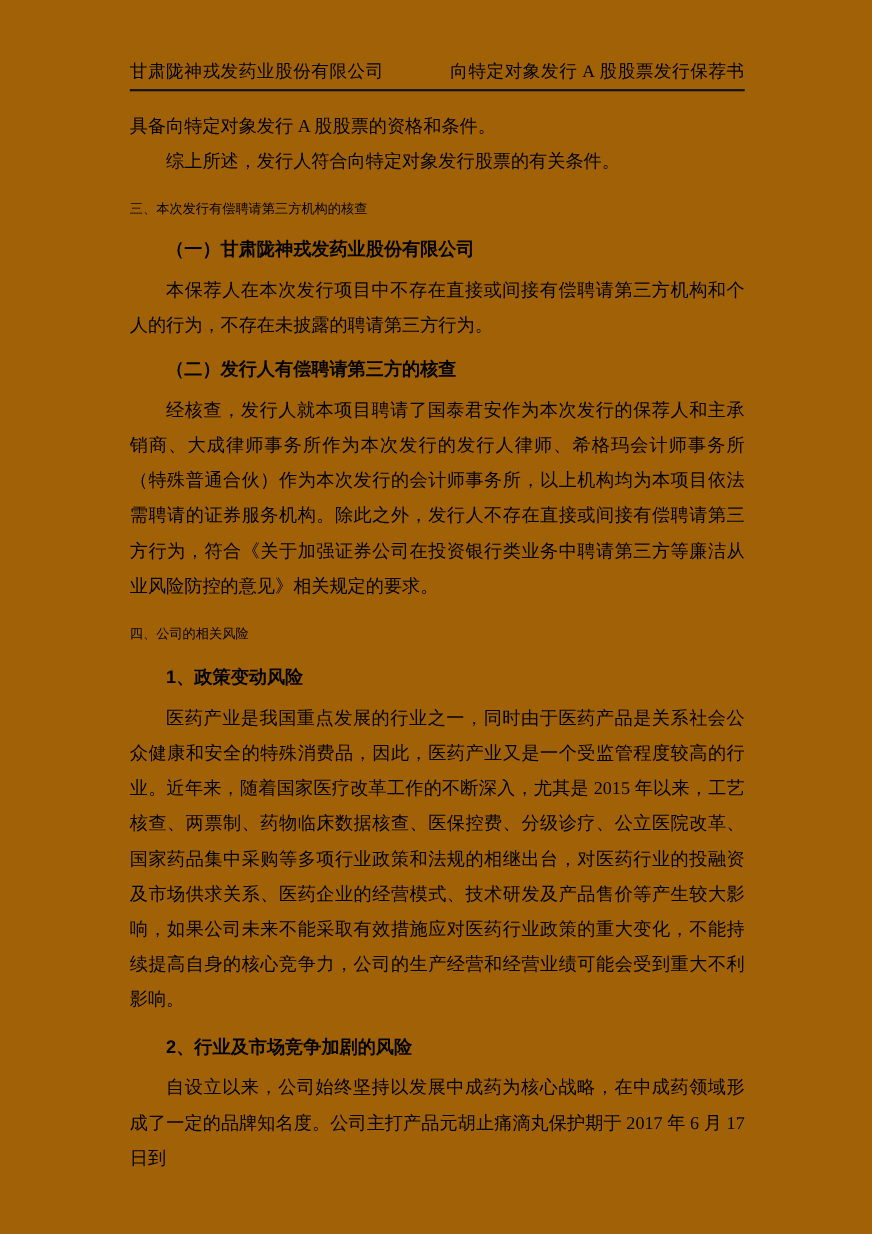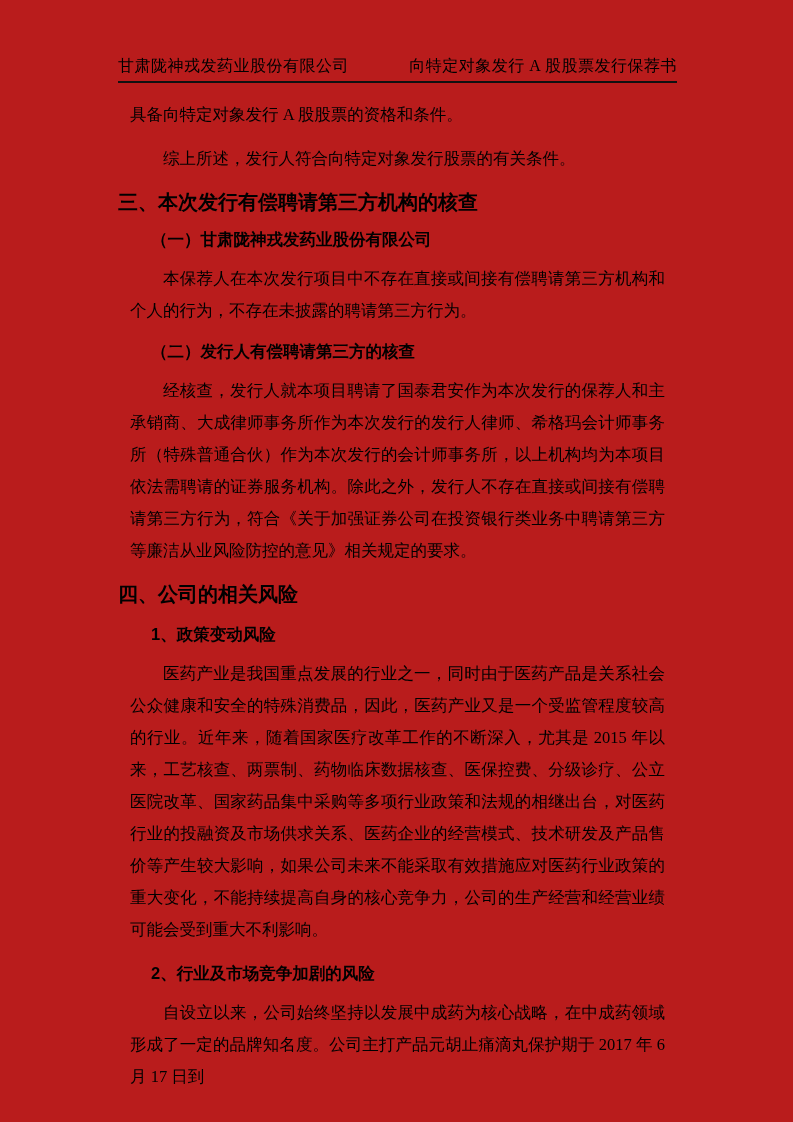--- a/index.html
+++ b/index.html
@@ -6,21 +6,21 @@
   body {
     width: 793px; height: 1122px;
     background: #ffffff;
     position: relative;
     font-family: "Liberation Serif", "DejaVu Serif", serif;
     color: #000000;
     overflow: hidden;
   }
   .page {
     position: absolute; inset: 0;
-    background: #b91c1c;
+    background: #a16207;
   }
   .doc-header {
     position: absolute;
     left: 118px; right: 116px; top: 56px;
     display: flex;
     justify-content: space-between;
     align-items: flex-end;
     font-size: 16px;
     line-height: 20px;
     padding-bottom: 5px;
@@ -30,29 +30,29 @@
   .doc-header .hdr-right { letter-spacing: 0.5px; }
   .doc-content {
     position: absolute;
     left: 118px; right: 116px; top: 83px;
     text-align: justify;
   }
   .doc-content > :first-child { margin-top: 16px; }
   .para {
     font-size: 16.5px;
     line-height: 32px;
-    margin: 12px;
+    margin: 0;
     text-align: justify;
     word-break: break-all;
   }
   .para.indent { text-indent: 2em; }
   .heading-h1 {
     font-family: "Liberation Sans", "DejaVu Sans", sans-serif;
-    font-weight: bold;
-    font-size: 20px;
+    font-weight: normal;
+    font-size: 12px;
     line-height: 26px;
     margin: 14px 0 10px 0;
     text-align: left;
   }
   .heading-h2 {
     font-family: "Liberation Sans", "DejaVu Sans", sans-serif;
     font-weight: bold;
     font-size: 16.5px;
     line-height: 23px;
     margin: 13px 0 9px 0;

